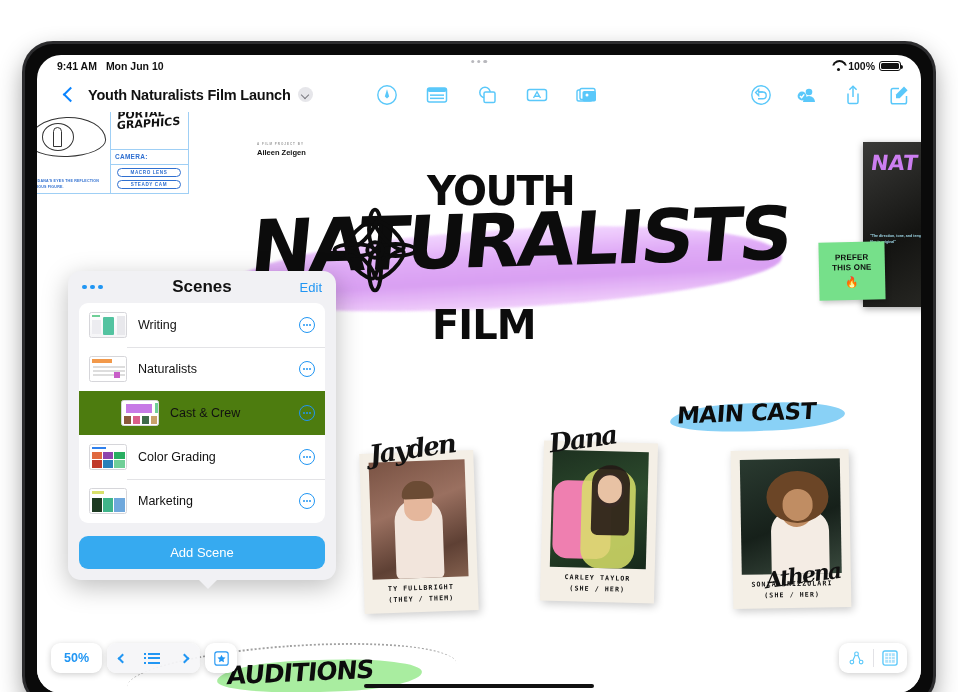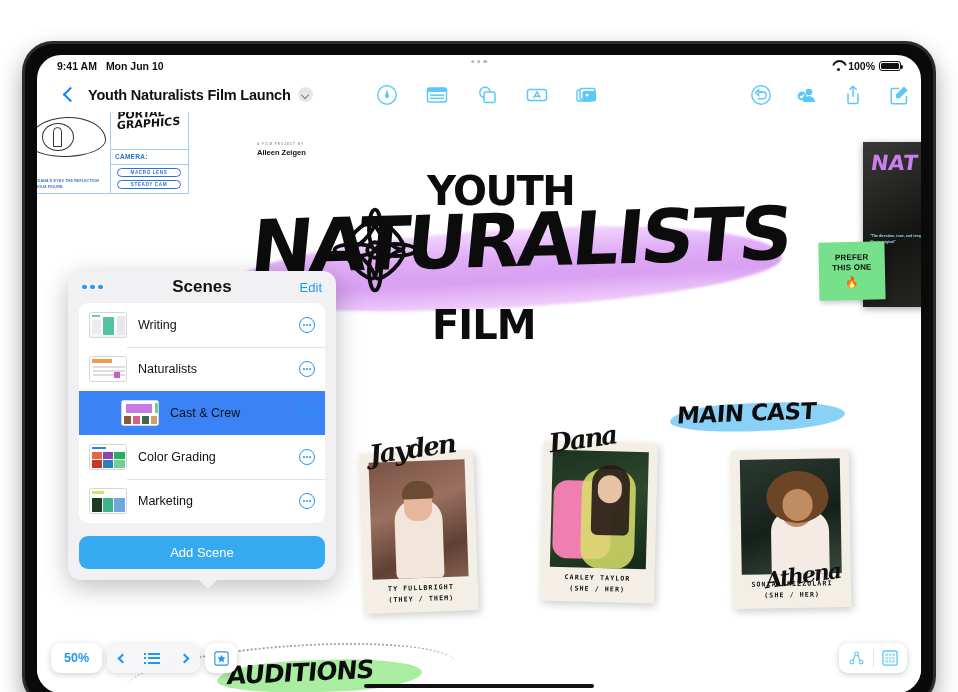--- a/index.html
+++ b/index.html
@@ -161,21 +161,21 @@
      border-top:10px solid #f1f1f4; }
   .pop-head { height:32px; display:flex; align-items:center; padding:0 14px; position:relative; }
   .dots3 { display:flex; gap:3.5px; cursor:pointer; }
   .dots3 i { width:4.5px; height:4.5px; border-radius:50%; background:#2196f3; }
   .pop-title { position:absolute; left:0; right:0; text-align:center; font-size:17px;
      font-weight:700; color:#111; pointer-events:none; }
   .pop-edit { margin-left:auto; font-size:13px; color:#2196f3; cursor:pointer; z-index:2; }
   .scene-list { margin:0 11px; background:#fff; border-radius:9px; overflow:hidden; }
   .scene-row { height:44px; display:flex; align-items:center; padding:0 10px; cursor:pointer;
      position:relative; }
-  .scene-row.sel { background:#3b82f6;padding-left:42px; }
+  .scene-row.sel { background:#4d7c0f;padding-left:42px; }
   .scene-row + .scene-row:before { content:""; position:absolute; left:48px; right:0; top:0;
      height:1px; background:#e3e3e6; }
   .scene-row.sel:before, .scene-row.sel + .scene-row:before { background:transparent; }
   .thumb { width:38px; height:26px; border-radius:2.5px; border:1px solid #d6d6da;
      background:#fff; flex:none; overflow:hidden; position:relative; }
   .scene-label { margin-left:11px; font-size:12.5px; color:#111; }
   .info-btn { margin-left:auto; width:16px; height:16px; border:1.4px solid #2196f3;
      border-radius:50%; display:flex; align-items:center; justify-content:center; gap:1.4px;
      cursor:pointer; }
   .info-btn i { width:2px; height:2px; border-radius:50%; background:#2196f3; }

